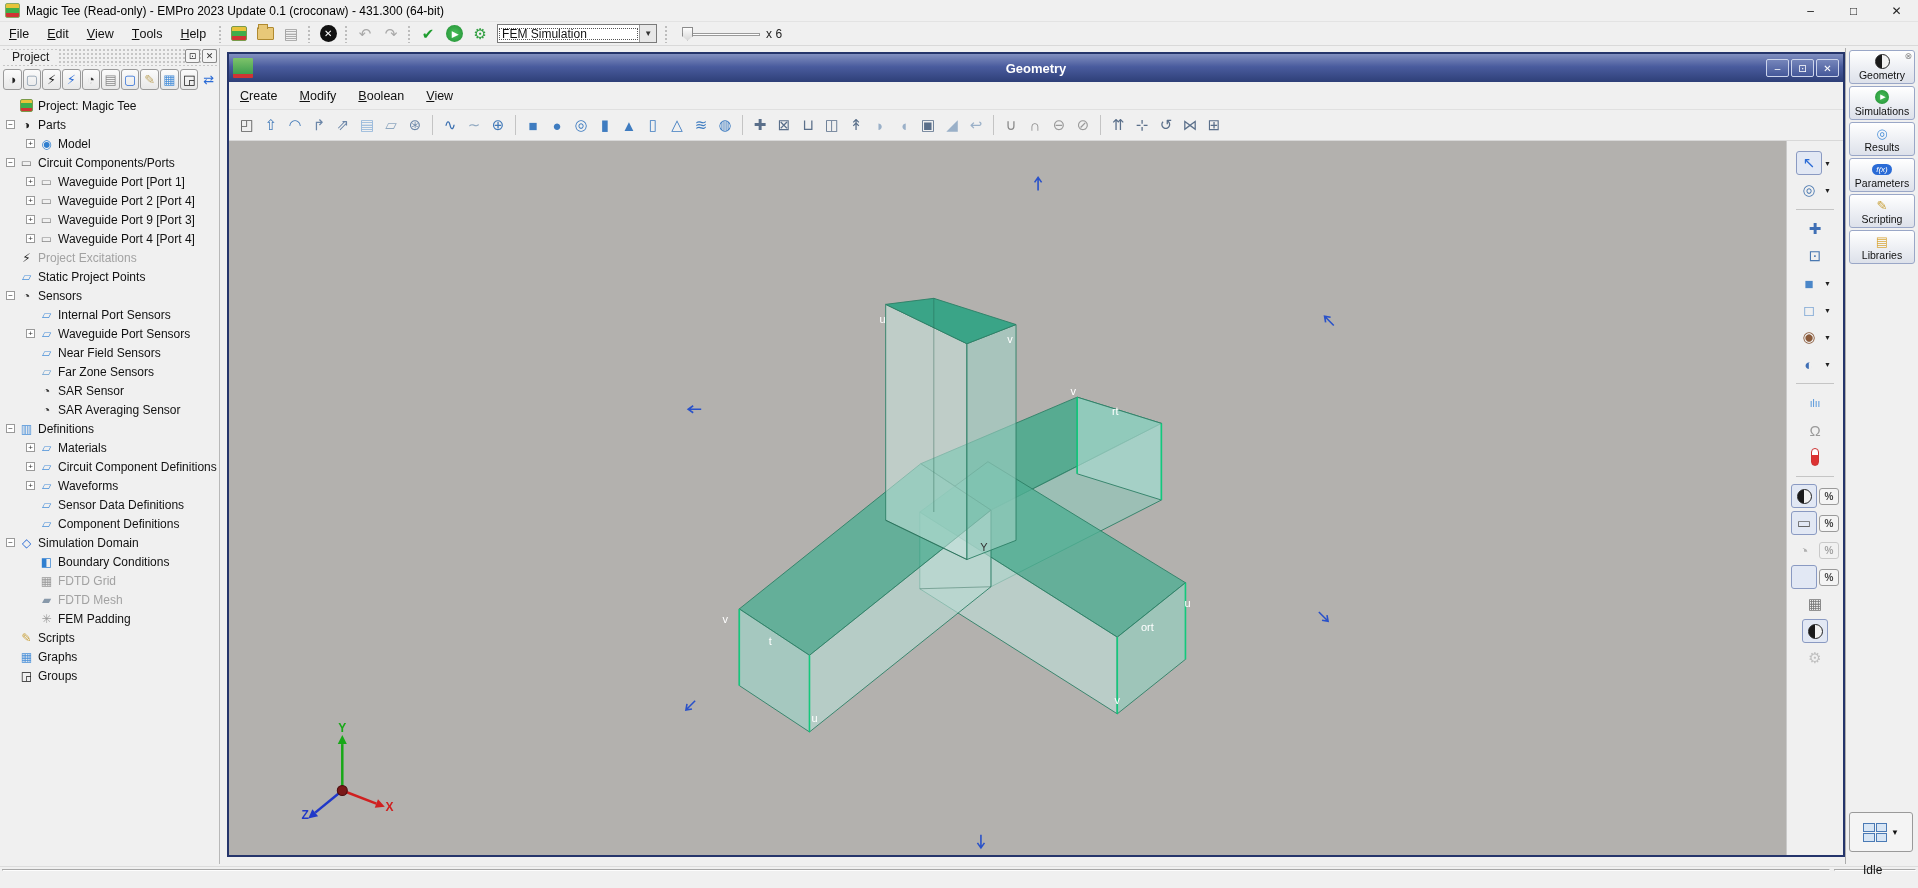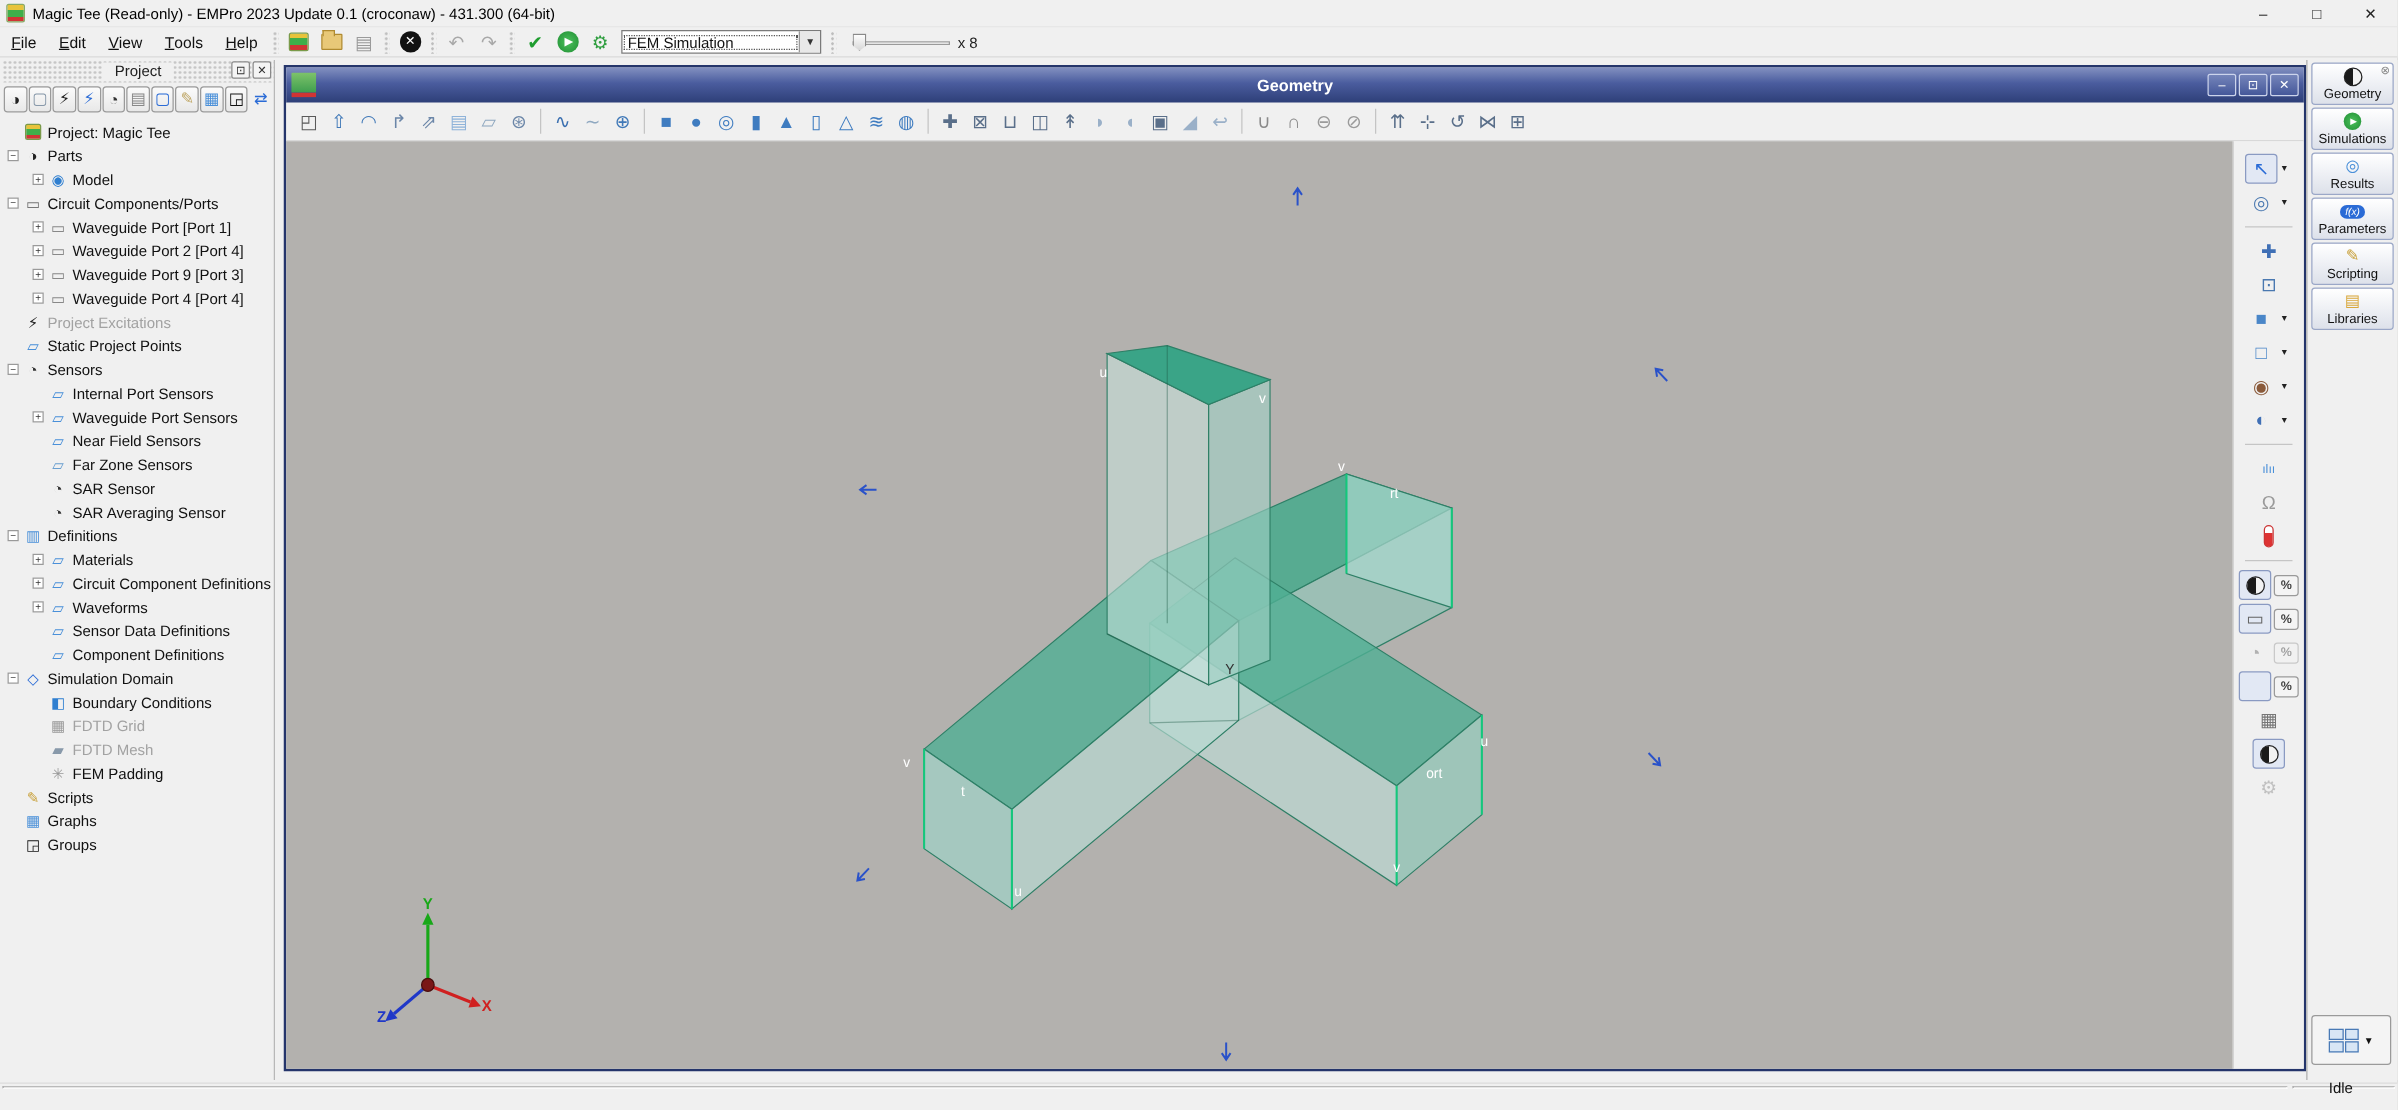--- a/index.html
+++ b/index.html
@@ -38,21 +38,21 @@
     display:flex; align-items:center; justify-content:center; font-size:8px; color:#333; }
   .slider { width:78px; height:14px; position:relative; margin:0 6px 0 10px; }
   .slider .track { position:absolute; left:0; right:0; top:6px; height:3px; border:1px solid #9a9a9a; background:#fdfdfd; }
   .slider .thumb { position:absolute; left:0; top:0; width:11px; height:14px; background:linear-gradient(#fdfdfd,#d8d8d8);
     border:1px solid #8a8a8a; clip-path:polygon(0 0,100% 0,100% 70%,50% 100%,0 70%); }
   .zoomlbl { font-size:12px; color:#222; }
 
   
   .project-panel { position:absolute; left:2px; top:48px; width:218px; bottom:24px; background:#f0f0f0;
     border-right:1px solid #b8b8b8; display:flex; flex-direction:column; }
-  .pp-header { height:18px; position:relative; display:flex; align-items:center; justify-content:center;
+  .pp-header { height:18px; position:relative; display:flex; align-items:center; justify-content:flex-start;
     background-image:radial-gradient(#c6c6c6 1px, transparent 1.2px); background-size:4px 4px; }
   .pp-header .pp-title { background:#f0f0f0; padding:0 10px; font-size:12px; color:#222; }
   .pp-hbtns { position:absolute; right:2px; top:1px; display:flex; gap:2px; }
   .pp-hbtn { width:15px; height:14px; border:1px solid #8a8a8a; background:#f4f4f4; font-size:9px;
     display:flex; align-items:center; justify-content:center; border-radius:2px; color:#333; }
   .pp-toolbar { height:26px; display:flex; align-items:center; padding:1px 1px; gap:1px; }
   .pp-tbtn { width:20px; height:21px; border:1px solid #9a9a9a; border-radius:3px; background:linear-gradient(#fbfbfb,#e8e8e8);
     display:flex; align-items:center; justify-content:center; font-size:13px; }
   .pp-tbtn.flat { border-color:transparent; background:none; }
   .pp-tree { flex:1; overflow:hidden; padding-top:4px; }
@@ -187,21 +187,21 @@
     </div>
   <div class="combo">
     <span class="val">FEM Simulation</span>
     <span class="arrow">▼</span>
   </div>
   <div class="tsep"></div>
   <div class="slider">
     <div class="track"></div>
     <div class="thumb"></div>
   </div>
-  <span class="zoomlbl">x 8</span>
+  <span class="zoomlbl">x 6</span>
 </div>
 
 <div class="project-panel">
   <div class="pp-header">
     <span class="pp-title">Project</span>
     <div class="pp-hbtns" id="pp-hbtns">
         <div class="pp-hbtn">⊡</div>
         <div class="pp-hbtn">✕</div>
       </div>
   </div>
@@ -402,20 +402,26 @@
 <div class="geom-window">
   <div class="gw-titlebar">
     <div class="gw-icon"></div>
     <div class="gw-title">Geometry</div>
     <div class="gw-btns" id="gw-btns">
         <div class="gw-btn">–</div>
         <div class="gw-btn">⊡</div>
         <div class="gw-btn">✕</div>
       </div>
   </div>
+  <div class="gw-menubar" id="gw-menus">
+      <div class="gw-menu-item"><u>C</u>reate</div>
+      <div class="gw-menu-item"><u>M</u>odify</div>
+      <div class="gw-menu-item"><u>B</u>oolean</div>
+      <div class="gw-menu-item"><u>V</u>iew</div>
+    </div>
   <div class="gw-toolbar" id="gw-toolbar">
       <div class="gi">
         <span style="color: rgb(90, 90, 90);">◰</span>
       </div>
       <div class="gi">
         <span style="color: rgb(65, 121, 184);">⇧</span>
       </div>
       <div class="gi">
         <span style="color: rgb(65, 121, 184);">◠</span>
       </div>

